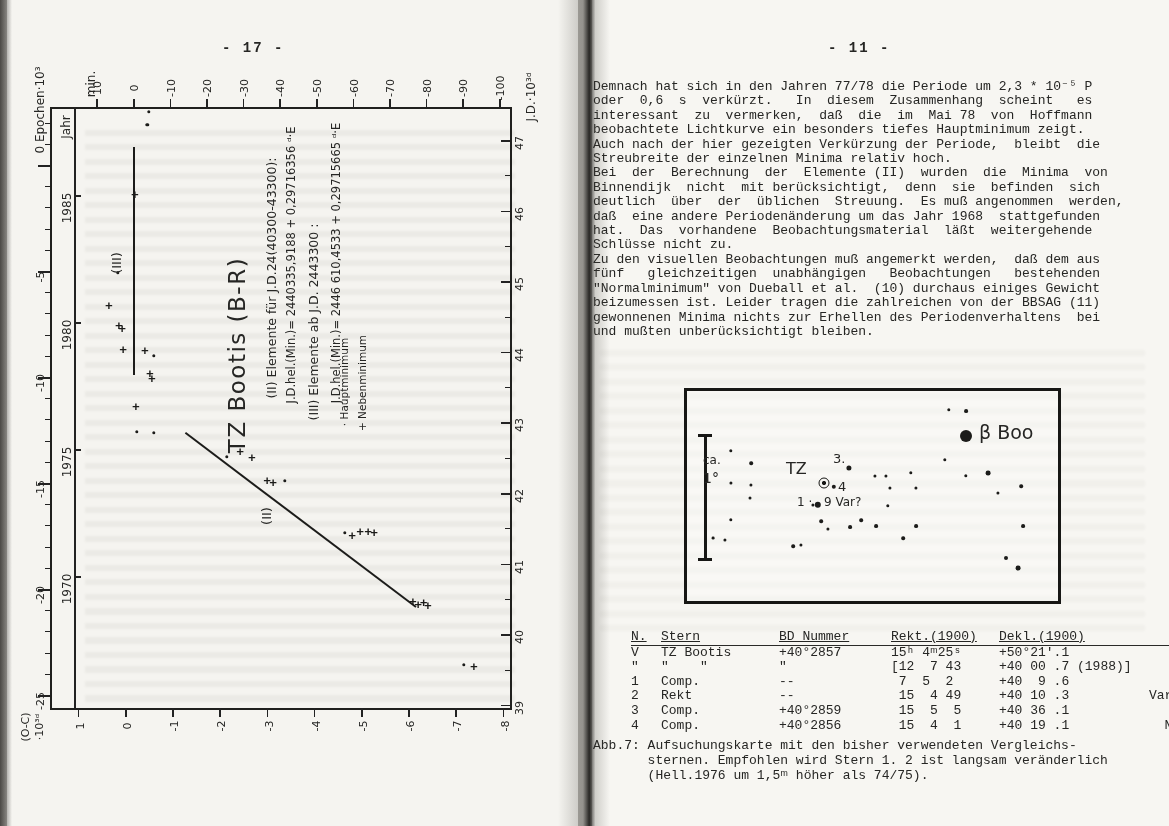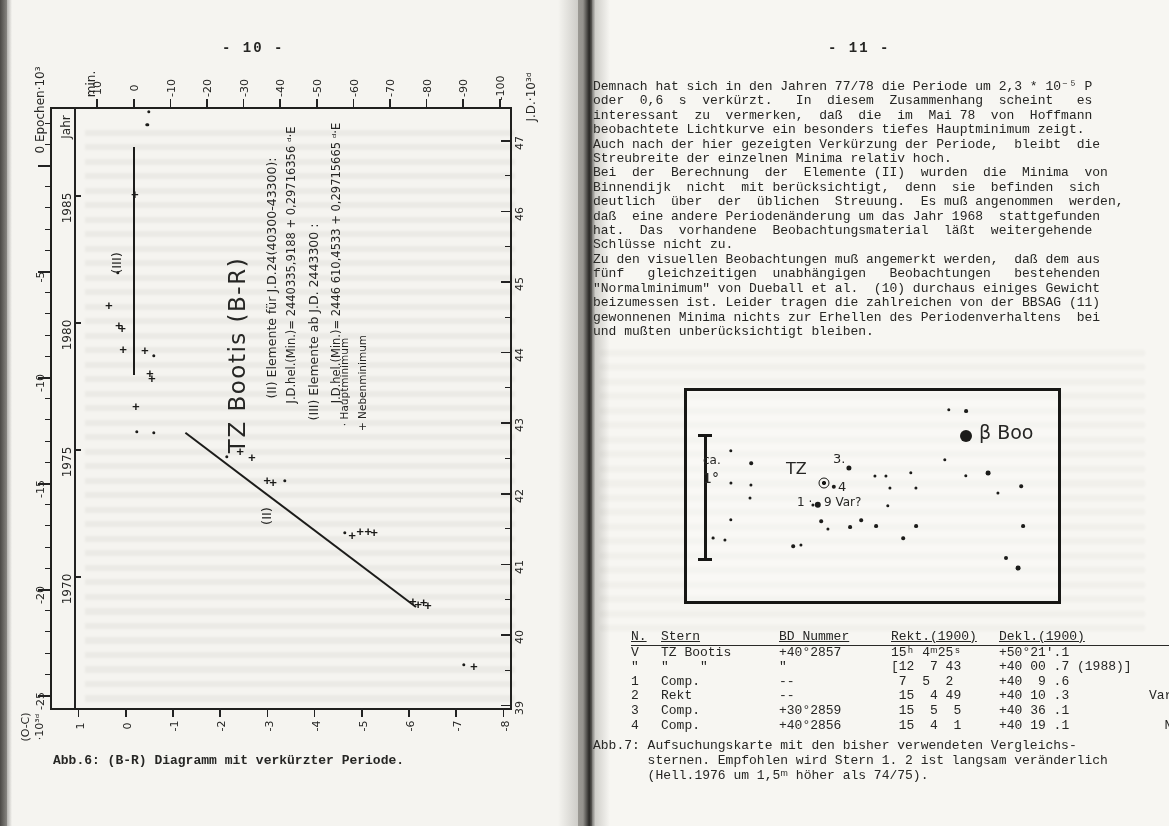--- a/index.html
+++ b/index.html
@@ -40,21 +40,21 @@
 <body>
 
 <div id="sheet">
 
   <div id="page-left" class="page"></div>
   <div id="page-right" class="page"></div>
 
   <div class="bleed" style="left:85px; top:130px; width:430px; height:580px; opacity:.55;"></div>
   <div class="bleed" style="left:600px; top:350px; width:545px; height:290px; opacity:.35;"></div>
 
-  <div class="abs pageno" style="left:222px; top:40px;">- 10 -</div>
+  <div class="abs pageno" style="left:222px; top:40px;">- 17 -</div>
   <div class="abs pageno" style="left:828px; top:40px;">- 11 -</div>
 
   <div id="abb6">
     <div id="abb6-box" style="left:50px; top:107px; width:458px; height:599px;"></div>
     <div class="tickline" style="left:74px; top:107px; width:1.5px; height:601px;"></div>
 
   <div class="tickline" style="left: 96.4px; top: 99px; width: 1.5px; height: 9px;"></div>
       <div class="rot hand" style="left: 97.4px; top: 88px; font-size: 11px;">10</div>
       <div class="tickline" style="left: 133px; top: 99px; width: 1.5px; height: 9px;"></div>
       <div class="rot hand" style="left: 134px; top: 88px; font-size: 11px;">0</div>
@@ -208,21 +208,20 @@
       <div class="rot hand" style="left: 237px; top: 355px; font-size: 23px; letter-spacing: 1.5px;">TZ Bootis (B-R)</div>
       <div class="rot hand" style="left: 271px; top: 278px; font-size: 12.5px;">(II) Elemente für J.D.24(40300-43300):</div>
       <div class="rot hand" style="left: 291px; top: 265px; font-size: 11.5px;">J.D.hel.(Min.)= 2440335,9188 + 0,29716356 ᵈ·E</div>
       <div class="rot hand" style="left: 313px; top: 322px; font-size: 12.5px;">(III) Elemente ab J.D. 2443300 :</div>
       <div class="rot hand" style="left: 336px; top: 263px; font-size: 11.5px;">J.D.hel.(Min.)= 2446 610,4533 + 0,29715665 ᵈ·E</div>
       <div class="rot hand" style="left: 116px; top: 263px; font-size: 13px;">(III)</div>
       <div class="rot hand" style="left: 266px; top: 516px; font-size: 13px;">(II)</div>
       <div class="rot hand" style="left: 344px; top: 382px; font-size: 10.5px;">· Hauptminimum</div>
       <div class="rot hand" style="left: 362px; top: 383px; font-size: 10.5px;">+ Nebenminimum</div>
     </div>
-  <div class="abs caption" style="left:53px; top:753px; font-weight:bold;">Abb.6: (B-R) Diagramm mit verkürzter Periode.</div>
 
   <div id="body-text" class="abs bodytext" style="left:593px; top:80px;"><div style="position: static; white-space: pre;">Demnach hat sich in den Jahren 77/78 die Periode um 2,3 * 10⁻⁵ P</div><div style="position: static; white-space: pre;">oder  0,6  s  verkürzt.   In  diesem  Zusammenhang  scheint   es</div><div style="position: static; white-space: pre;">interessant  zu  vermerken,  daß  die  im  Mai 78  von  Hoffmann</div><div style="position: static; white-space: pre;">beobachtete Lichtkurve ein besonders tiefes Hauptminimum zeigt.</div><div style="position: static; white-space: pre;">Auch nach der hier gezeigten Verkürzung der Periode,  bleibt  die</div><div style="position: static; white-space: pre;">Streubreite der einzelnen Minima relativ hoch.</div><div style="position: static; white-space: pre;">Bei  der  Berechnung  der  Elemente (II)  wurden  die  Minima  von</div><div style="position: static; white-space: pre;">Binnendijk  nicht  mit berücksichtigt,  denn  sie  befinden  sich</div><div style="position: static; white-space: pre;">deutlich  über  der  üblichen  Streuung.  Es muß angenommen  werden,</div><div style="position: static; white-space: pre;">daß  eine andere Periodenänderung um das Jahr 1968  stattgefunden</div><div style="position: static; white-space: pre;">hat.  Das  vorhandene  Beobachtungsmaterial  läßt  weitergehende</div><div style="position: static; white-space: pre;">Schlüsse nicht zu.</div><div style="position: static; white-space: pre;">Zu den visuellen Beobachtungen muß angemerkt werden,  daß dem aus</div><div style="position: static; white-space: pre;">fünf   gleichzeitigen  unabhängigen   Beobachtungen   bestehenden</div><div style="position: static; white-space: pre;">"Normalminimum" von Dueball et al.  (10) durchaus einiges Gewicht</div><div style="position: static; white-space: pre;">beizumessen ist. Leider tragen die zahlreichen von der BBSAG (11)</div><div style="position: static; white-space: pre;">gewonnenen Minima nichts zur Erhellen des Periodenverhaltens  bei</div><div style="position: static; white-space: pre;">und mußten unberücksichtigt bleiben.</div></div>
 
   <div id="finder-box" style="left:684px; top:388px; width:371px; height:210px;">
       <div style="position: absolute; left: 17px; top: 45px; width: 2.5px; height: 123px; background: rgb(23, 23, 21);"></div>
       <div style="position: absolute; left: 11px; top: 43px; width: 14px; height: 3px; background: rgb(23, 23, 21);"></div>
       <div style="position: absolute; left: 11px; top: 167px; width: 14px; height: 3px; background: rgb(23, 23, 21);"></div>
       <div class="dot" style="left: 279px; top: 45px; width: 12px; height: 12px;"></div>
       <div class="dot" style="left: 162px; top: 77px; width: 5.2px; height: 5.2px;"></div>
       <div class="dot" style="left: 147px; top: 96px; width: 4.4px; height: 4.4px;"></div>
@@ -271,21 +270,21 @@
       <div class="hand" style="position: absolute; left: 16px; top: 62px; font-size: 12px; white-space: nowrap;">ca.</div>
       <div class="hand" style="position: absolute; left: 16px; top: 79px; font-size: 14px; white-space: nowrap;">1°</div>
     </div>
 
   <div id="comp-table" class="tbl" style="left:593px; top:630px; width:547px;">
       <div class="tbl-row tbl-head" style=""><div style="text-decoration: underline;">N.</div><div style="text-decoration: underline;">Stern</div><div style="text-decoration: underline;">BD Nummer</div><div style="text-decoration: underline;">Rekt.(1900)</div><div style="text-decoration: underline;">Dekl.(1900)</div><div class="ref" style="text-decoration: underline; text-align: right;">Ref.</div></div>
       <div class="tbl-row" style=""><div style="">V</div><div style="">TZ Bootis</div><div style="">+40°2857</div><div style="">15ʰ 4ᵐ25ˢ</div><div style="">+50°21'.1</div><div class="ref" style="">Binn. 1</div></div>
       <div class="tbl-row" style=""><div style="">"</div><div style="">"    "</div><div style="">"</div><div style="">[12  7 43</div><div style="">+40 00 .7 (1988)]</div><div class="ref" style=""></div></div>
       <div class="tbl-row" style=""><div style="">1</div><div style="">Comp.</div><div style="">--</div><div style=""> 7  5  2</div><div style="">+40  9 .6</div><div class="ref" style="">Binn. 1</div></div>
       <div class="tbl-row" style=""><div style="">2</div><div style="">Rekt</div><div style="">--</div><div style=""> 15  4 49</div><div style="">+40 10 .3</div><div class="ref" style="">Var!(5,6)1</div></div>
-      <div class="tbl-row" style=""><div style="">3</div><div style="">Comp.</div><div style="">+30°2859</div><div style=""> 15  5  5</div><div style="">+40 36 .1</div><div class="ref" style="">Güdür 4</div></div>
+      <div class="tbl-row" style=""><div style="">3</div><div style="">Comp.</div><div style="">+40°2859</div><div style=""> 15  5  5</div><div style="">+40 36 .1</div><div class="ref" style="">Güdür 4</div></div>
       <div class="tbl-row" style=""><div style="">4</div><div style="">Comp.</div><div style="">+40°2856</div><div style=""> 15  4  1</div><div style="">+40 19 .1</div><div class="ref" style="">Nürnberg</div></div>
     </div>
 
   <div id="abb7-caption" class="abs caption" style="left:593px; top:738px;"><div style="position: static; white-space: pre;">Abb.7: Aufsuchungskarte mit den bisher verwendeten Vergleichs-</div><div style="position: static; white-space: pre;">       sternen. Empfohlen wird Stern 1. 2 ist langsam veränderlich</div><div style="position: static; white-space: pre;">       (Hell.1976 um 1,5ᵐ höher als 74/75).</div></div>
 
   <div id="gutter"></div>
   <div id="spine-left"></div>
 </div>
 
 </body></html>

